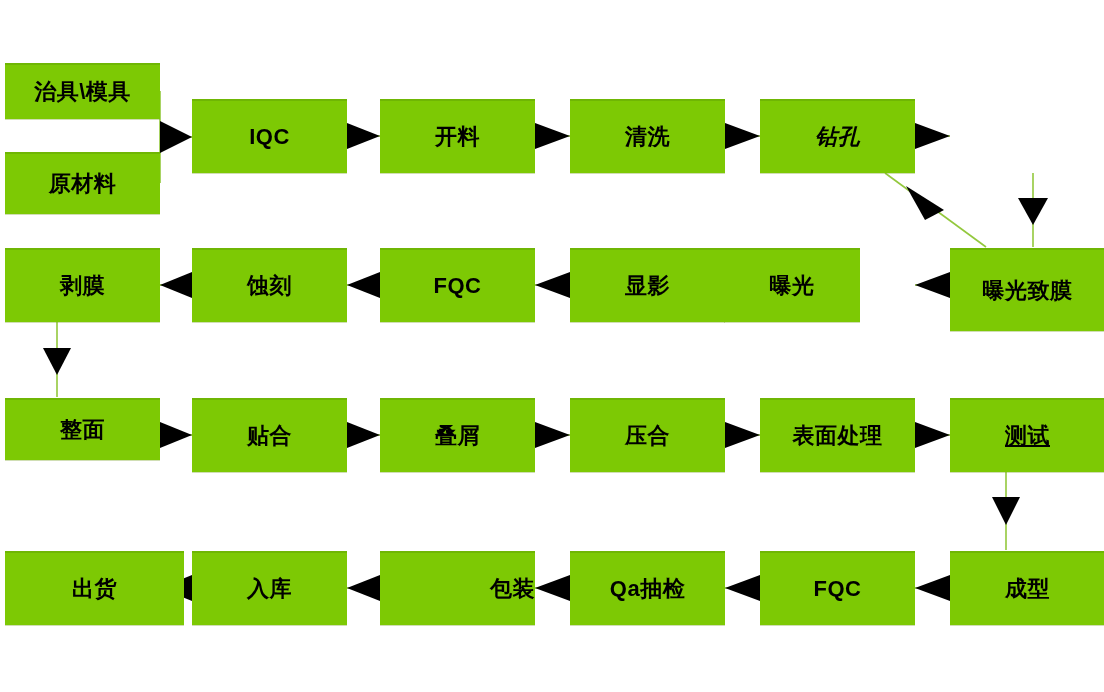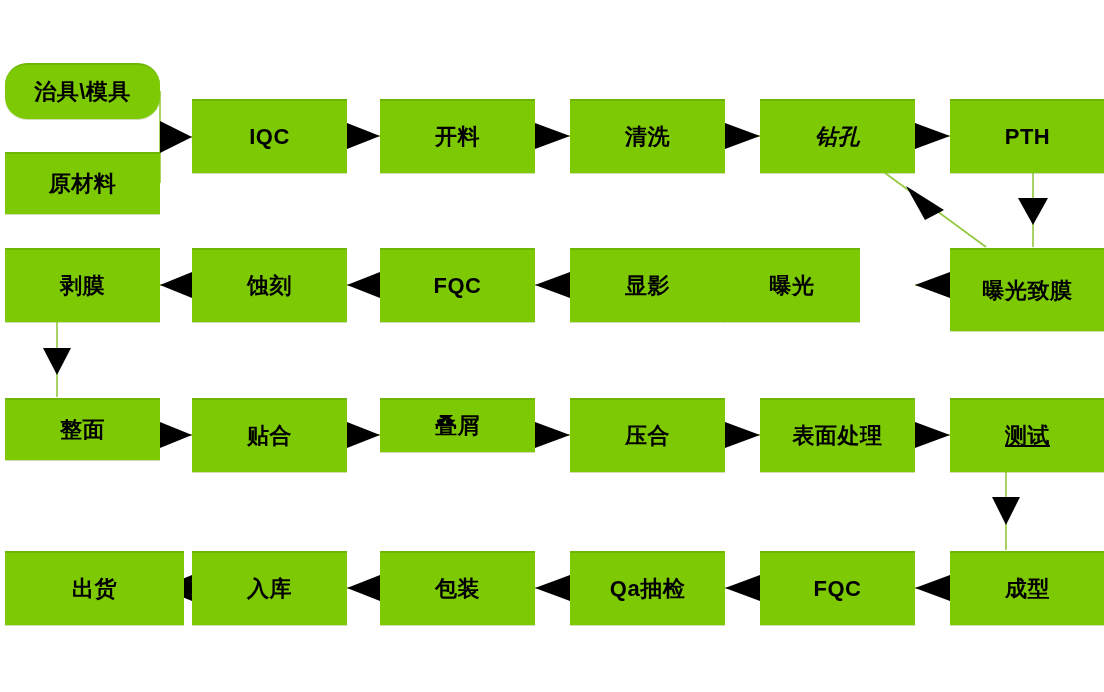--- a/index.html
+++ b/index.html
@@ -179,21 +179,21 @@
       <path class="edge-line" d="M 380 588 L 347 588"></path>
       <polygon class="edge-head" points="380,575 347,588 380,601"></polygon>
     </g>
 
     <g>
       <path class="edge-line" d="M 192 588 L 160 588"></path>
       <polygon class="edge-head" points="192,575 160,588 192,601"></polygon>
     </g>
   </svg>
 
-  <div class="node" style="left:5px;  top:63px;  width:155px; height:56px;border-radius:22px;">
+  <div class="node" style="left:5px;  top:63px;  width:155px; height:56px;">
     <span class="label">治具\模具</span>
   </div>
 
   <div class="node" style="left:5px;  top:152px; width:155px; height:62px;">
     <span class="label">原材料</span>
   </div>
 
   <div class="node" style="left:192px; top:99px; width:155px; height:74px;">
     <span class="label">IQC</span>
   </div>
@@ -203,23 +203,20 @@
   </div>
 
   <div class="node" style="left:570px; top:99px; width:155px; height:74px;">
     <span class="label">清洗</span>
   </div>
 
   <div class="node" style="left:760px; top:99px; width:155px; height:74px;font-style:italic;">
     <span class="label">钻孔</span>
   </div>
 
-  <div class="node" style="left:950px; top:99px; width:155px; height:74px;">
-    <span class="label">PTH</span>
-  </div>
 
   <div class="node" style="left:5px;  top:248px; width:155px; height:74px;">
     <span class="label">剥膜</span>
   </div>
 
   <div class="node" style="left:192px; top:248px; width:155px; height:74px;">
     <span class="label">蚀刻</span>
   </div>
 
   <div class="node" style="left:380px; top:248px; width:155px; height:74px;">
@@ -239,21 +236,21 @@
   </div>
 
   <div class="node" style="left:5px;  top:398px; width:155px; height:62px;">
     <span class="label">整面</span>
   </div>
 
   <div class="node" style="left:192px; top:398px; width:155px; height:74px;">
     <span class="label">贴合</span>
   </div>
 
-  <div class="node" style="left:380px; top:398px; width:155px; height:54px;justify-content:center;">
+  <div class="node" style="left:380px; top:398px; width:155px; height:74px;justify-content:center;">
     <span class="label">叠屑</span>
   </div>
 
   <div class="node" style="left:570px; top:398px; width:155px; height:74px;">
     <span class="label">压合</span>
   </div>
 
   <div class="node" style="left:760px; top:398px; width:155px; height:74px;">
     <span class="label">表面处理</span>
   </div>
@@ -263,21 +260,21 @@
   </div>
 
   <div class="node" style="left:5px;  top:551px; width:179px; height:74px;">
     <span class="label">出货</span>
   </div>
 
   <div class="node" style="left:192px; top:551px; width:155px; height:74px;justify-content:center;">
     <span class="label">入库</span>
   </div>
 
-  <div class="node" style="left:380px; top:551px; width:155px; height:74px;">
+  <div class="node" style="left:380px; top:551px; width:155px; height:74px;justify-content:flex-end;">
     <span class="label">包装</span>
   </div>
 
   <div class="node" style="left:570px; top:551px; width:155px; height:74px;">
     <span class="label">Qa抽检</span>
   </div>
 
   <div class="node" style="left:760px; top:551px; width:155px; height:74px;">
     <span class="label">FQC</span>
   </div>

